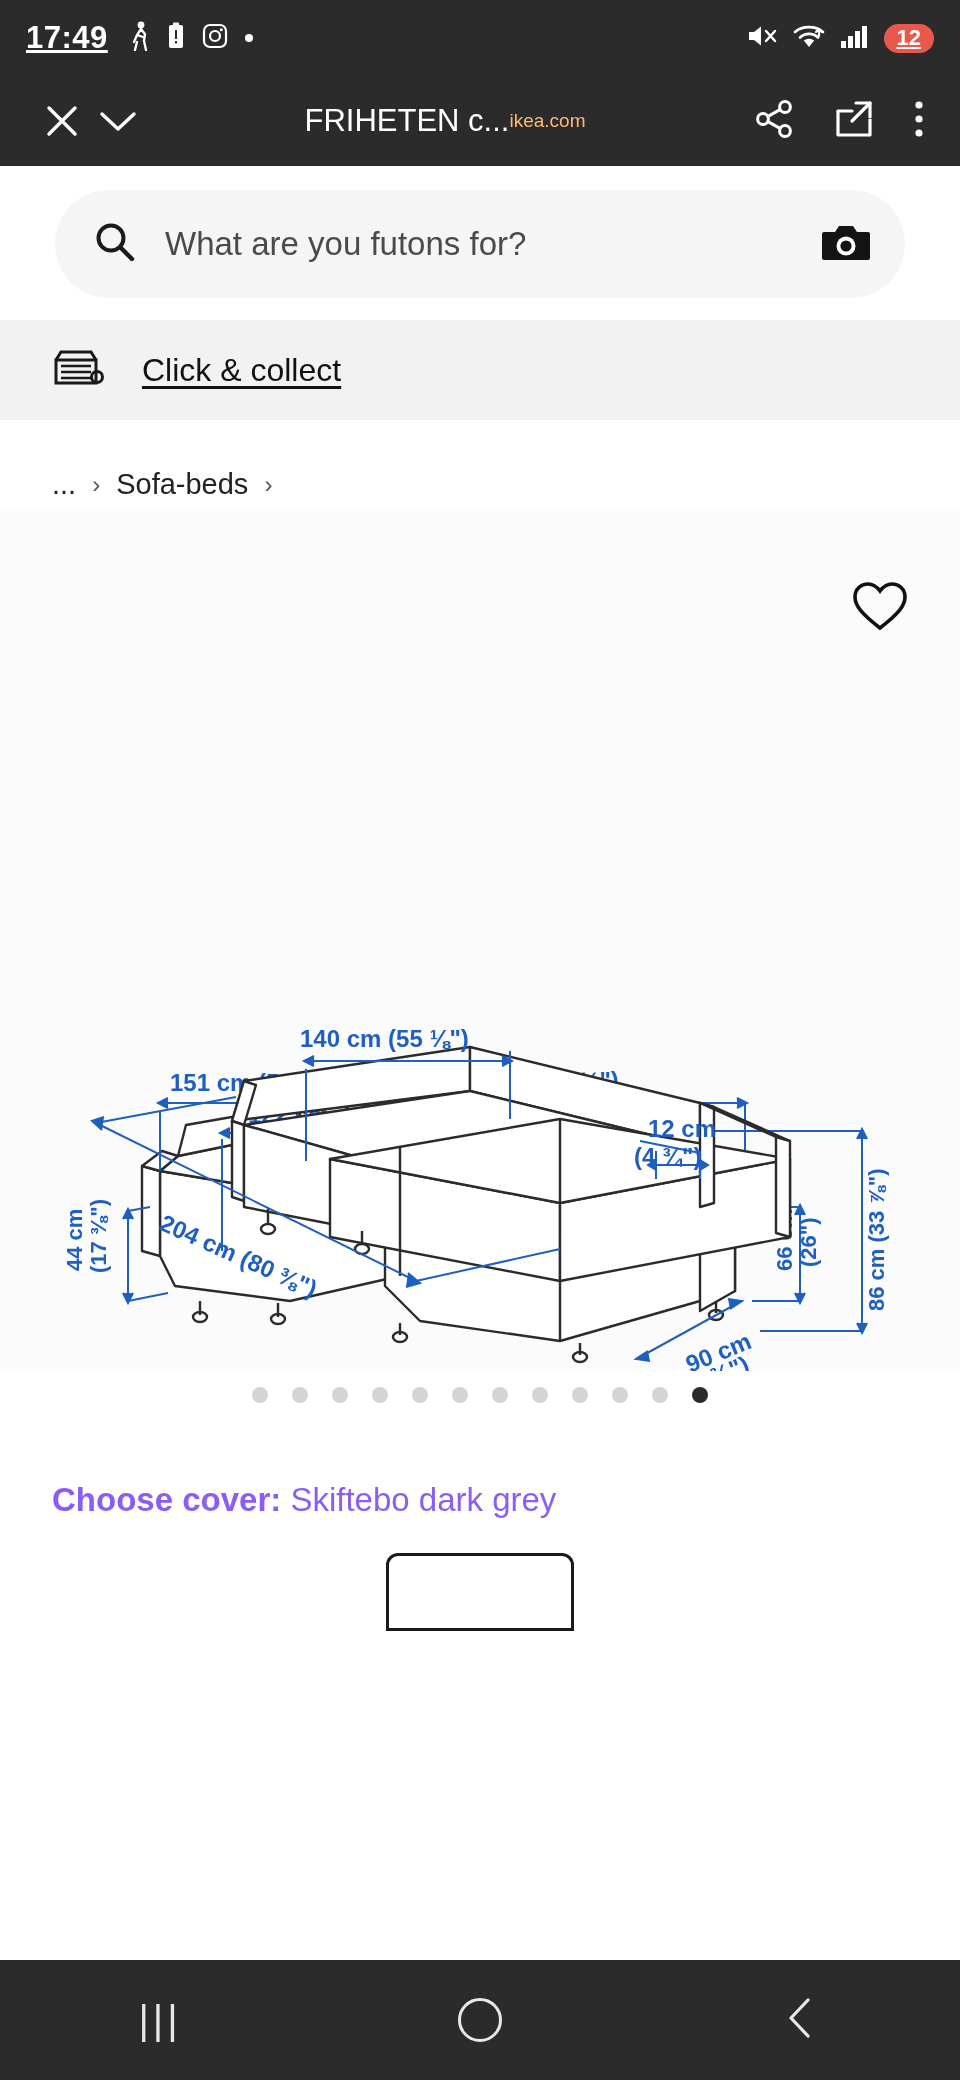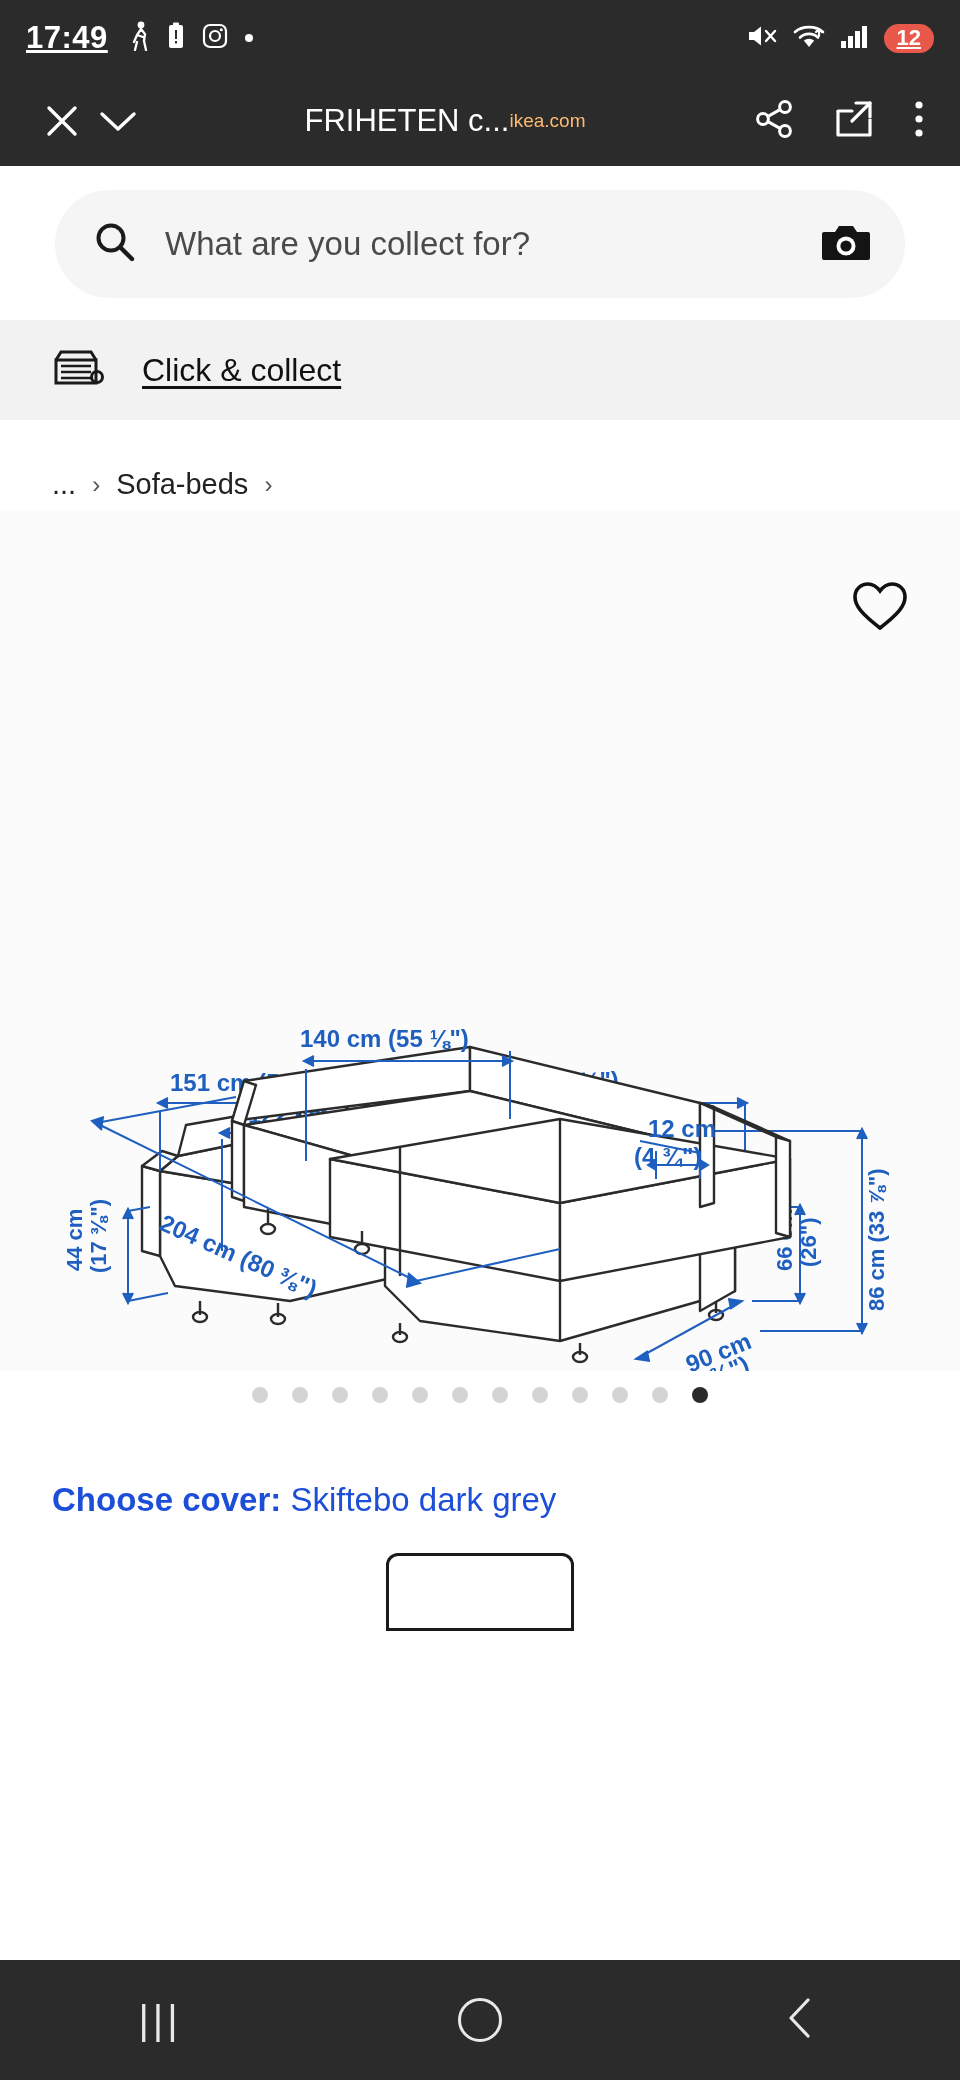--- a/index.html
+++ b/index.html
@@ -143,21 +143,21 @@
     margin-top: 16px;
   }
   .dot { width: 16px; height: 16px; border-radius: 50%; background: #d4d4d4; }
   .dot.active { background: #2b2b2b; }
 
   
   .choose-cover {
     margin-top: 78px;
     padding: 0 52px;
     font-size: 33px;
-    color: #1d4ed8;
+    color: #8b5cf6;
   }
   .choose-cover b { font-weight: 700; }
   .cover-swatch {
     margin: 34px auto 0 auto;
     width: 188px; height: 78px;
     border: 3px solid #1a1a1a;
     border-radius: 12px 12px 0 0;
     background: #ffffff;
   }
 
@@ -281,21 +281,21 @@
 <div class="page">
 
   <div class="search-row">
     <div class="search-box">
       <span>
         <svg width="44" height="44" viewBox="0 0 44 44">
             <circle cx="18" cy="18" r="12.5" fill="none" stroke="#1a1a1a" stroke-width="4"></circle>
             <path d="M27.5 27.5 L39 39" stroke="#1a1a1a" stroke-width="4.4" stroke-linecap="round"></path>
           </svg>
       </span>
-      <span class="search-placeholder">What are you collect for?</span>
+      <span class="search-placeholder">What are you futons for?</span>
       <span>
         <svg width="50" height="42" viewBox="0 0 50 42">
             <path d="M3 11 h11 l4-6 h14 l4 6 h11 a2 2 0 0 1 2 2 v24 a2 2 0 0 1 -2 2 H3 a2 2 0 0 1 -2 -2 V13 a2 2 0 0 1 2 -2 z" fill="#141414"></path>
             <circle cx="25" cy="25" r="9.5" fill="#fff"></circle>
             <circle cx="25" cy="25" r="5.6" fill="#141414"></circle>
           </svg>
       </span>
     </div>
   </div>
 

